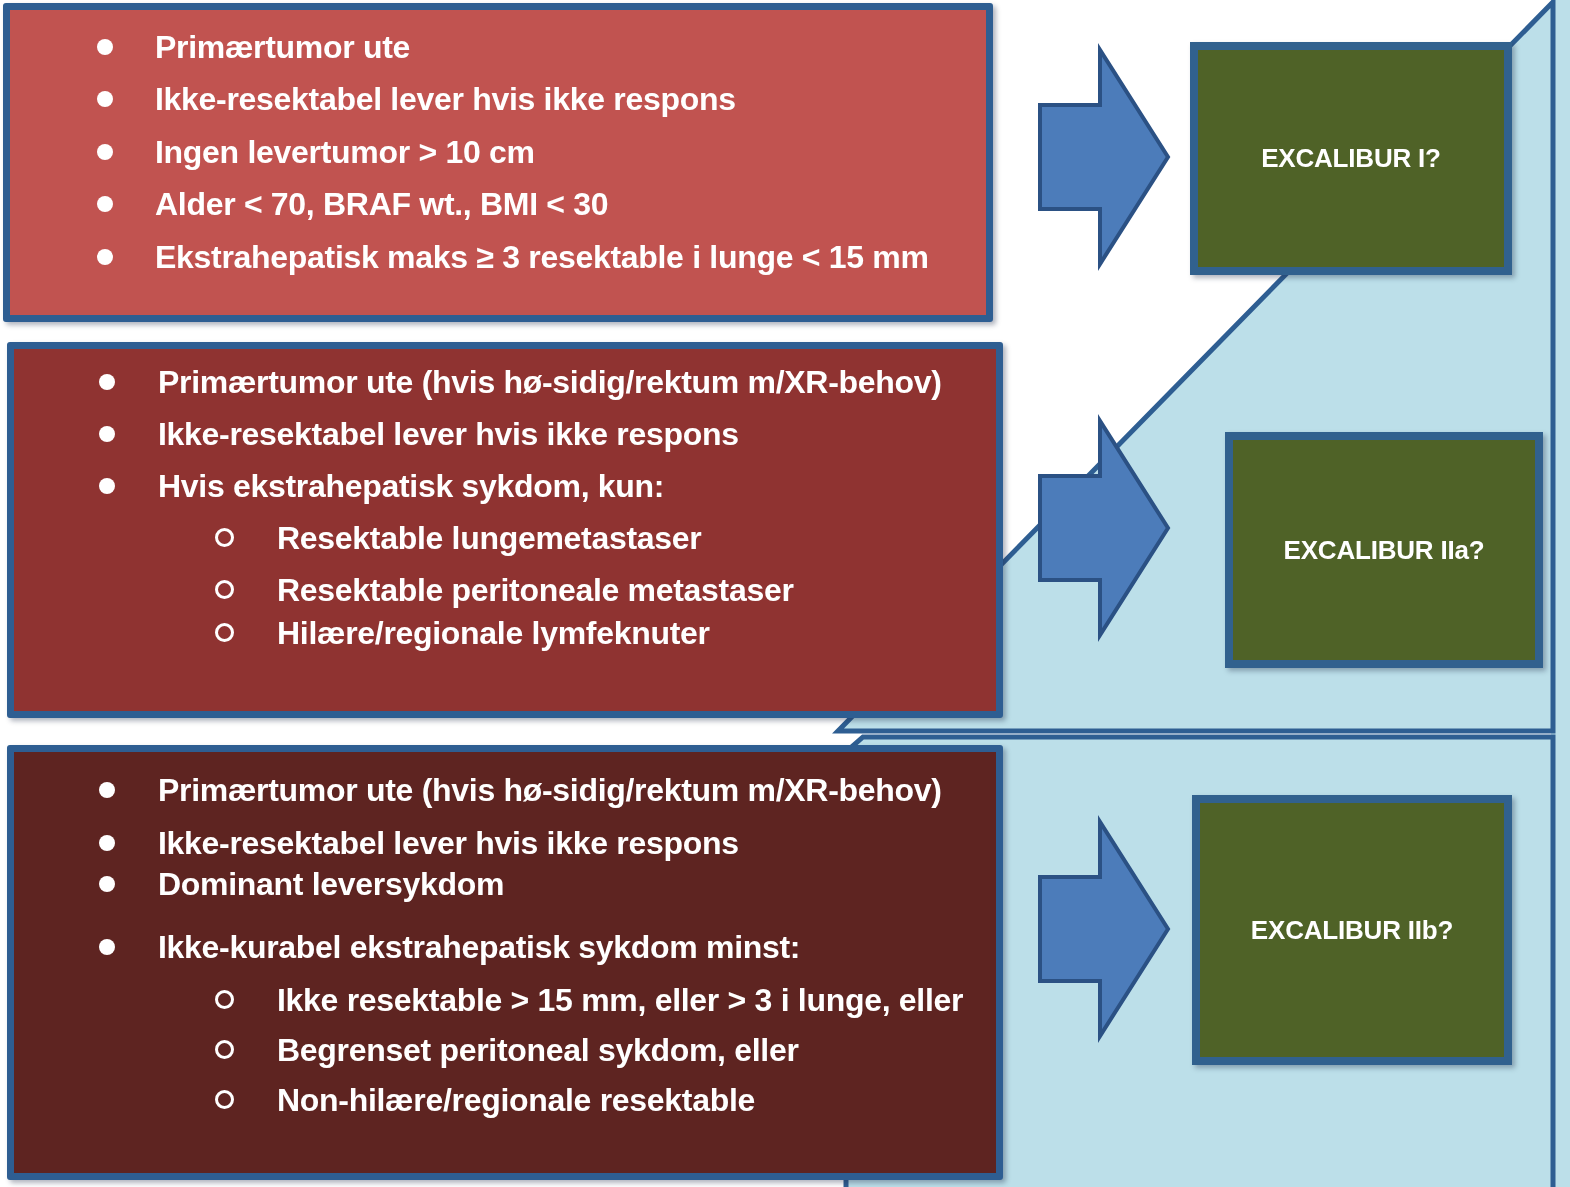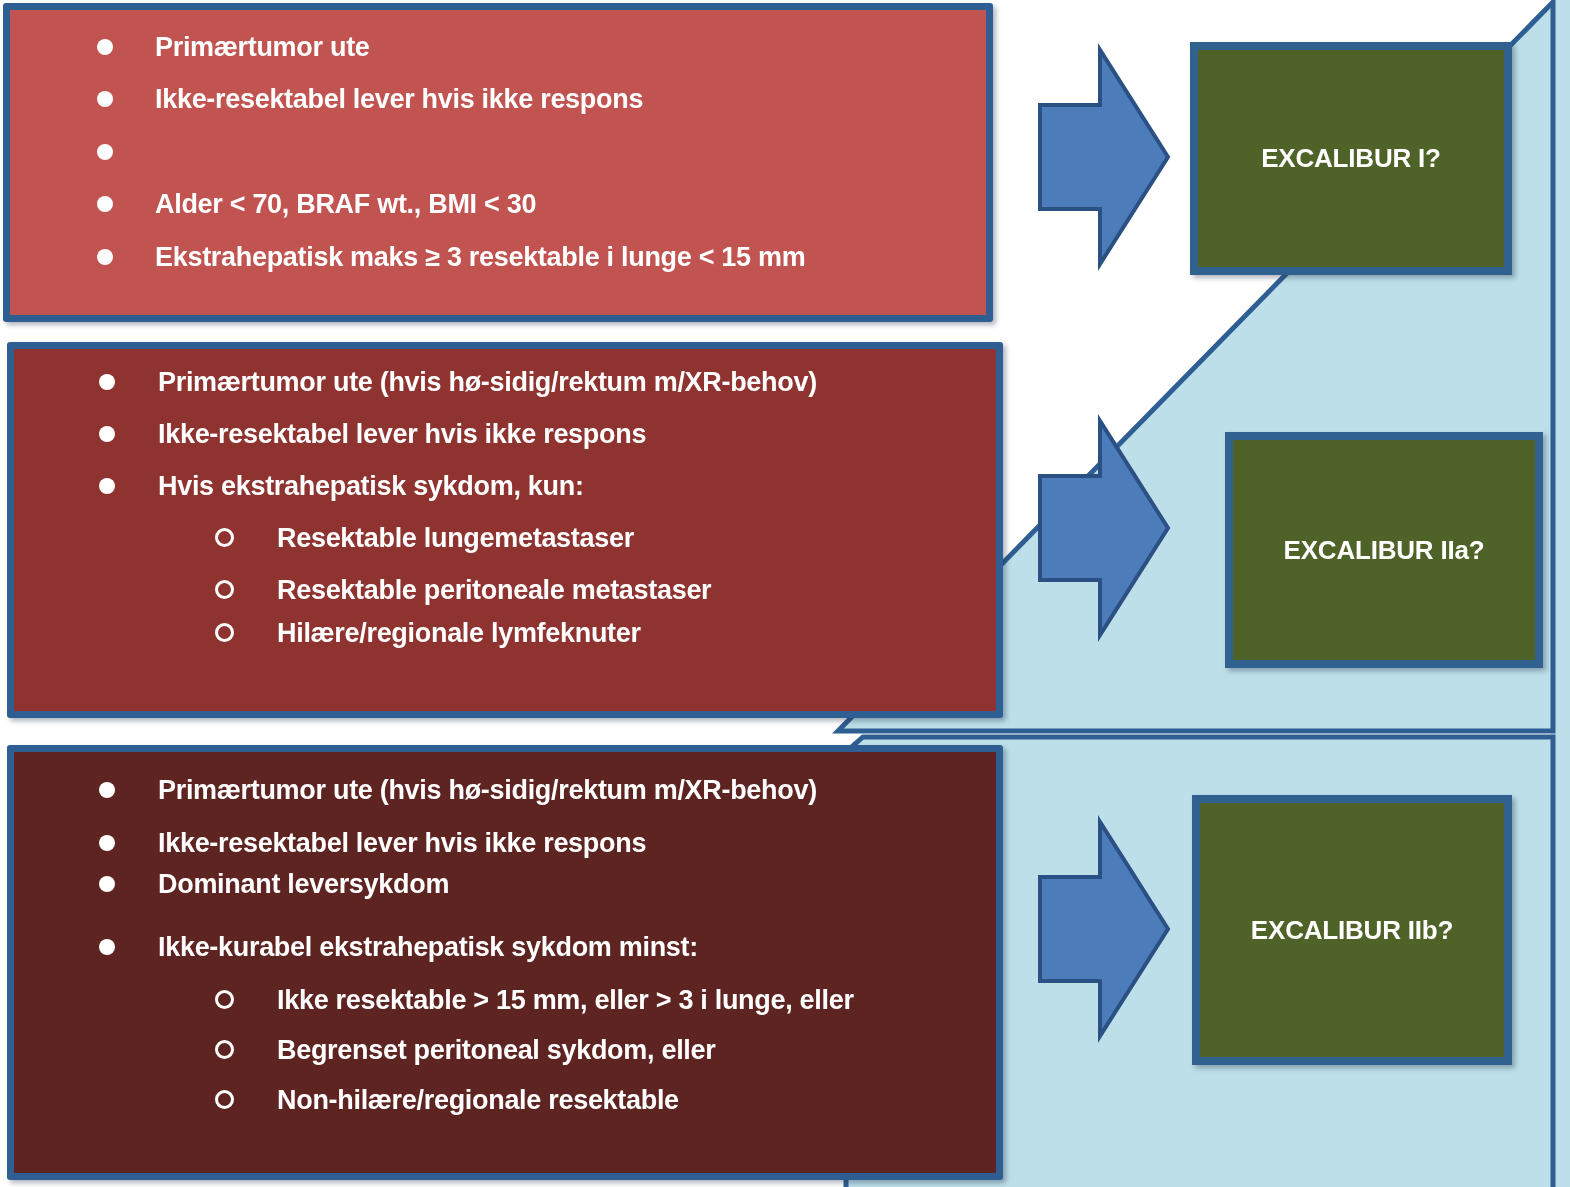--- a/index.html
+++ b/index.html
@@ -12,21 +12,21 @@
   .arrow{stroke:#2b5184;stroke-width:4;}
   .cbox{
     position:absolute;border:7px solid #2e5e92;border-radius:3px;
     box-shadow:3px 3px 5px rgba(30,40,70,.35);
   }
   #box1{left:3px;top:3px;width:976px;height:305px;background:#c15350;}
   #box2{left:7px;top:342px;width:982px;height:362px;background:#8f3331;}
   #box3{left:7px;top:745px;width:982px;height:421px;background:#5e2421;}
   .row{
     position:absolute;left:0;width:100%;height:52px;line-height:52px;
-    color:#ffffff;font-size:27px;letter-spacing:-0.3px;
+    color:#ffffff;font-size:32px;letter-spacing:-0.3px;
   }
   .dot{position:absolute;left:85px;top:18px;width:16px;height:16px;border-radius:50%;background:#ffffff;}
   #box1 .dot{left:87px;}
   .ring{position:absolute;left:201px;top:16px;width:13px;height:13px;border-radius:50%;border:3px solid #ffffff;background:transparent;}
   .t{position:absolute;left:144px;white-space:nowrap;}
   #box1 .t{left:145px;}
   .t.sub{left:263px;}
   .obox{
     position:absolute;background:#4f6227;border:8px solid #31618e;
     display:flex;align-items:center;justify-content:center;
@@ -55,20 +55,21 @@
     <div class="row" style="top:11px">
         <span class="dot"></span>
         <span class="t">Primærtumor ute</span>
       </div>
     <div class="row" style="top:63px">
         <span class="dot"></span>
         <span class="t">Ikke-resektabel lever hvis ikke respons</span>
       </div>
     <div class="row" style="top:116px">
         <span class="dot"></span>
+        <span class="t">Ingen levertumor &gt; 10 cm</span>
       </div>
     <div class="row" style="top:168px">
         <span class="dot"></span>
         <span class="t">Alder &lt; 70, BRAF wt., BMI &lt; 30</span>
       </div>
     <div class="row" style="top:221px">
         <span class="dot"></span>
         <span class="t">Ekstrahepatisk maks ≥ 3 resektable i lunge &lt; 15 mm</span>
       </div>
   </div>

